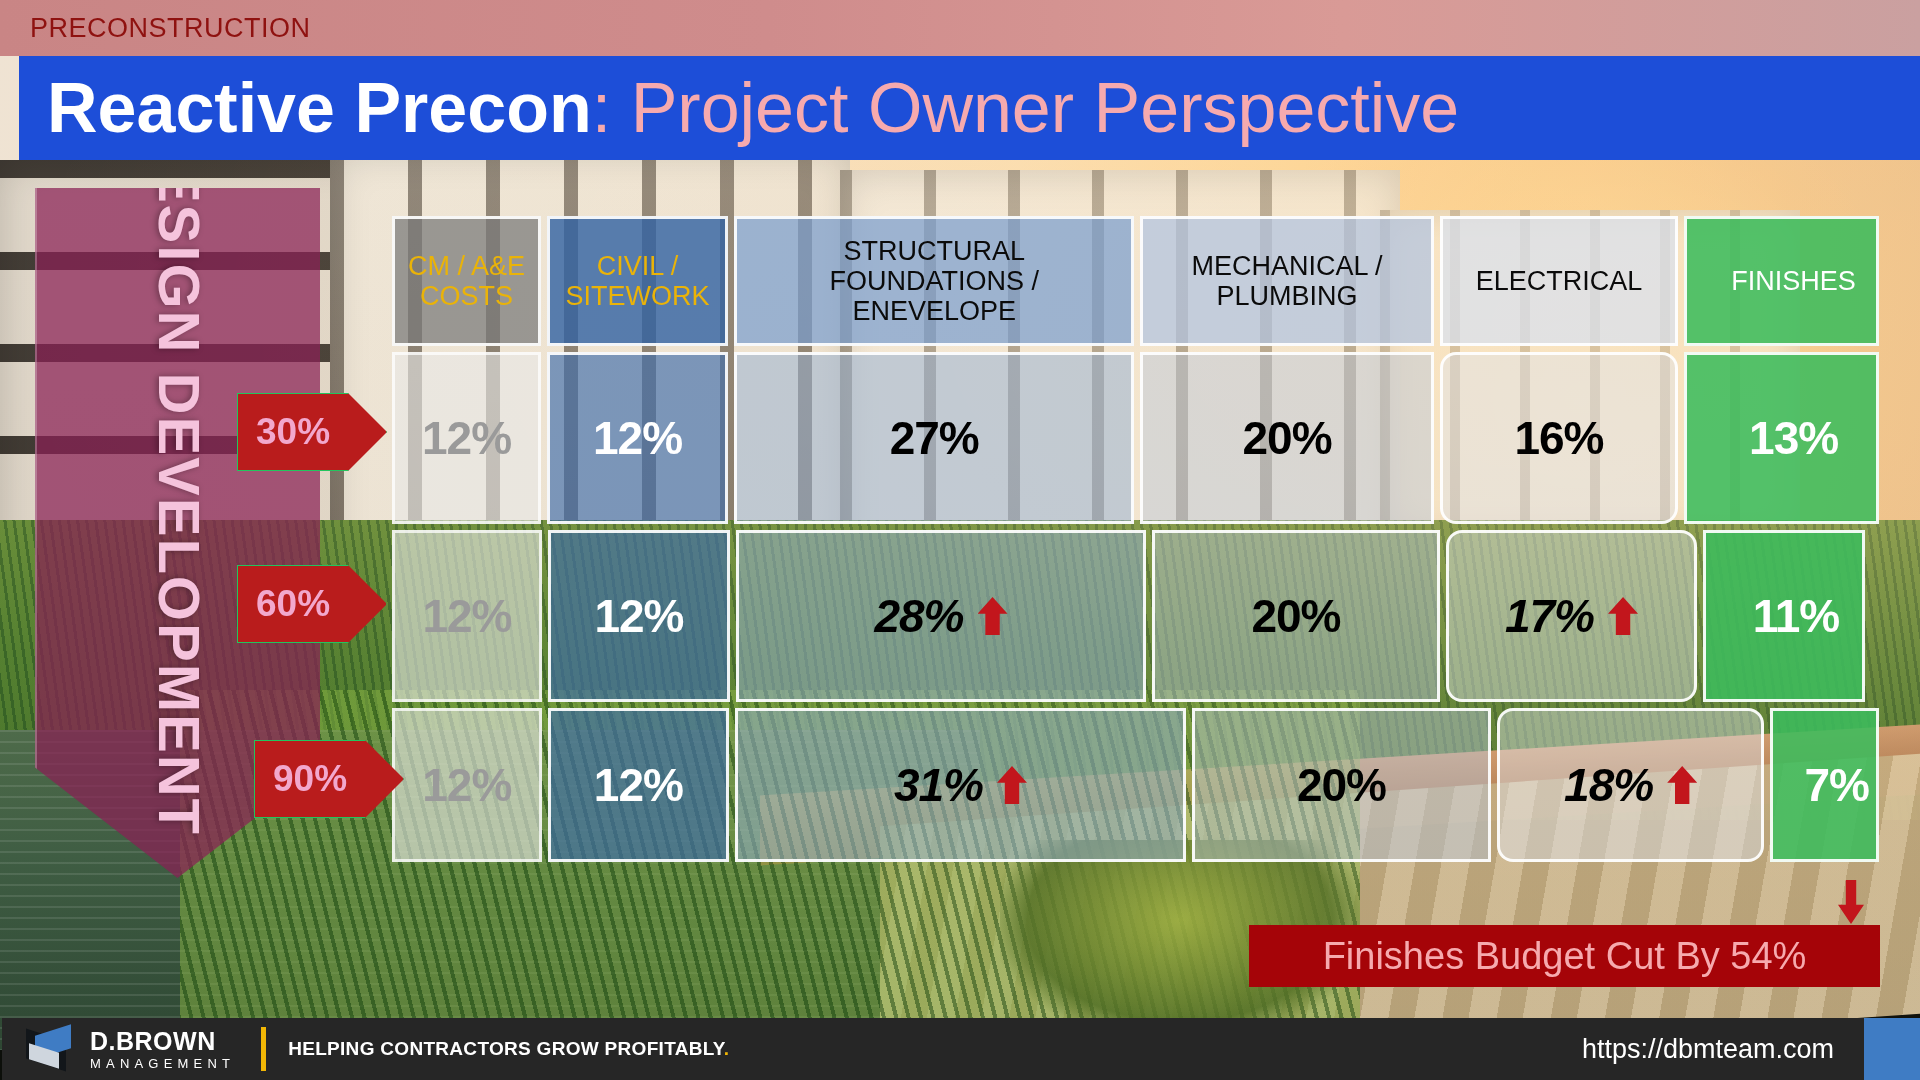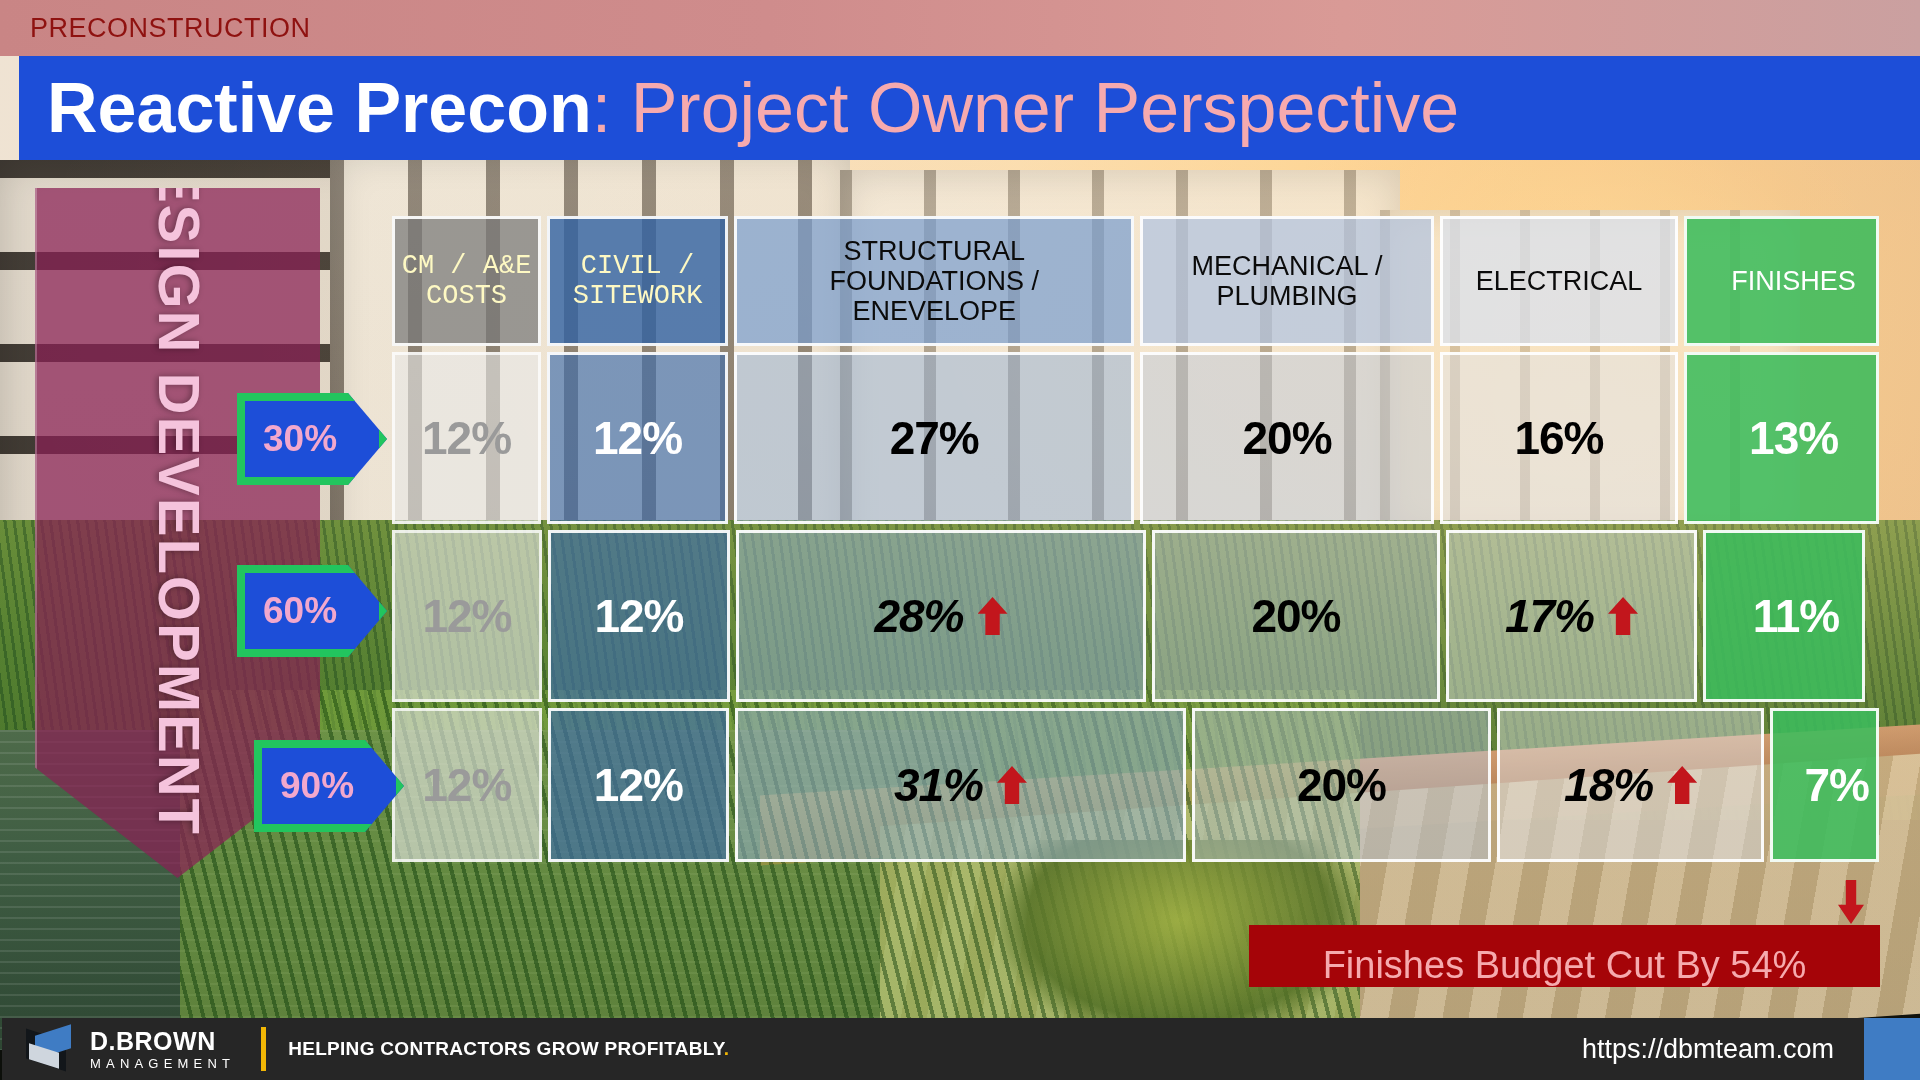--- a/index.html
+++ b/index.html
@@ -120,22 +120,22 @@
     position: absolute; left: 50%; top: 42%;
     transform: translate(-50%,-50%) rotate(90deg);
     transform-origin: center;
     white-space: nowrap;
     color: #f5c3dc; font-weight: 700; font-size: 58px; letter-spacing: 2px;
     text-shadow: 0 2px 6px rgba(0,0,0,.35);
   }
 
   
   .arrow-tag {
-    position: absolute; width: 150px; height: 92px;
-    background: #1d4ed8; border: 8px solid #22c55e;
+    position: absolute; width: 150px; height: 78px;
+    background: #b91c1c; border: 1px solid #22c55e;
     clip-path: polygon(0 0, 74% 0, 100% 50%, 74% 100%, 0 100%);
     display: flex; align-items: center; justify-content: flex-start;
     z-index: 6;
   }
   .arrow-tag span {
     color: #f2a8cd; font-size: 37px; font-weight: 700; margin-left: 18px;
   }
   #tag-30 { left: 237px; top: 393px; }
   #tag-60 { left: 237px; top: 565px; }
   #tag-90 { left: 254px; top: 740px; }
@@ -160,33 +160,33 @@
   .cell .val {
     font-size: 46px; font-weight: 700; color: #000; letter-spacing: -1px;
     position: relative; z-index: 2;
   }
   .cell.muted .val { color: #9a9a9a; }
   .cell.ghost { border-color: rgba(255,255,255,.75); }
   .cell .hdr {
     font-size: 27px; line-height: 1.12; color: #0b0b0b; font-weight: 400;
     position: relative; z-index: 2; padding: 0 6px;
   }
-  .cell .hdr.light { color: #fef9c3; font-family: Liberation Mono, monospace; }
+  .cell .hdr.light { color: #eab308; }
 
   
   .c-cm    { background: rgba(120,120,120,.72); }
   .c-cm-b  { background: rgba(233,233,231,.62); }
   .c-civil { background: rgba(49,98,163,.80); }
   .c-civil-b { background: rgba(63,110,172,.66); }
   .c-struct { background: rgba(119,156,206,.70); }
   .c-struct-b { background: rgba(150,176,210,.52); }
   .c-mech  { background: rgba(178,195,225,.72); }
   .c-mech-b { background: rgba(186,199,219,.46); }
   .c-elec  { background: rgba(216,224,238,.72); }
-  .c-elec-b { background: rgba(222,227,234,.45); }
+  .c-elec-b { background: rgba(222,227,234,.45); border-radius: 16px; }
   .c-fin   { background: rgba(60,188,92,.88); }
   .c-fin .val, .c-fin .hdr { color: #ffffff; margin-left: 24px; }
 
   .uparrow {
     display: inline-block; width: 30px; height: 38px; margin-left: 14px;
     position: relative; z-index: 2;
     background: #c2161c;
     clip-path: polygon(50% 0, 100% 44%, 74% 44%, 74% 100%, 26% 100%, 26% 44%, 0 44%);
     filter: drop-shadow(0 0 2px #f6b9bb) drop-shadow(0 0 2px #f6b9bb);
   }
@@ -194,21 +194,21 @@
 
   
   #down-arrow {
     position: absolute; left: 1838px; top: 880px; width: 26px; height: 44px;
     background: #c2161c;
     clip-path: polygon(30% 0, 70% 0, 70% 56%, 100% 56%, 50% 100%, 0 56%, 30% 56%);
     filter: drop-shadow(0 0 2px #f2b7b9);
   }
   #caption-bar {
     position: absolute; left: 1249px; top: 925px; width: 631px; height: 62px;
-    background: #a50408; display: flex; align-items: flex-end; justify-content: center;
+    background: #a50408; display: flex; align-items: center; justify-content: center;
   }
   #caption-text { color: #f6aaae; font-size: 38px; font-weight: 400; }
 
   
   #footer {
     position: absolute; left: 2px; bottom: 0; width: 1920px; height: 62px;
     background: #262626; display: flex; align-items: center;
   }
   #logo-mark {
     width: 54px; height: 44px; margin-left: 22px; position: relative; flex: none;

